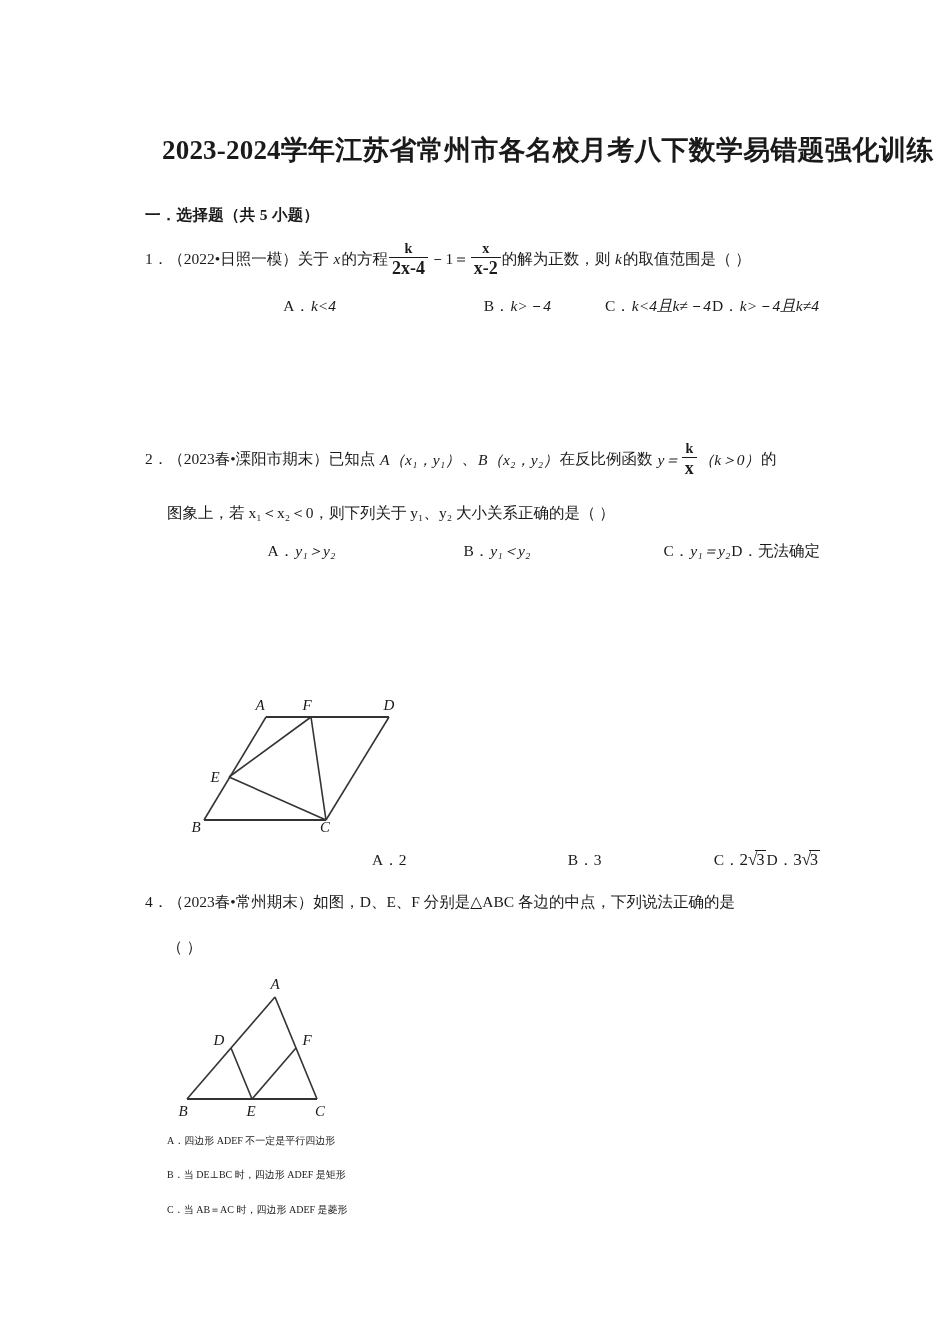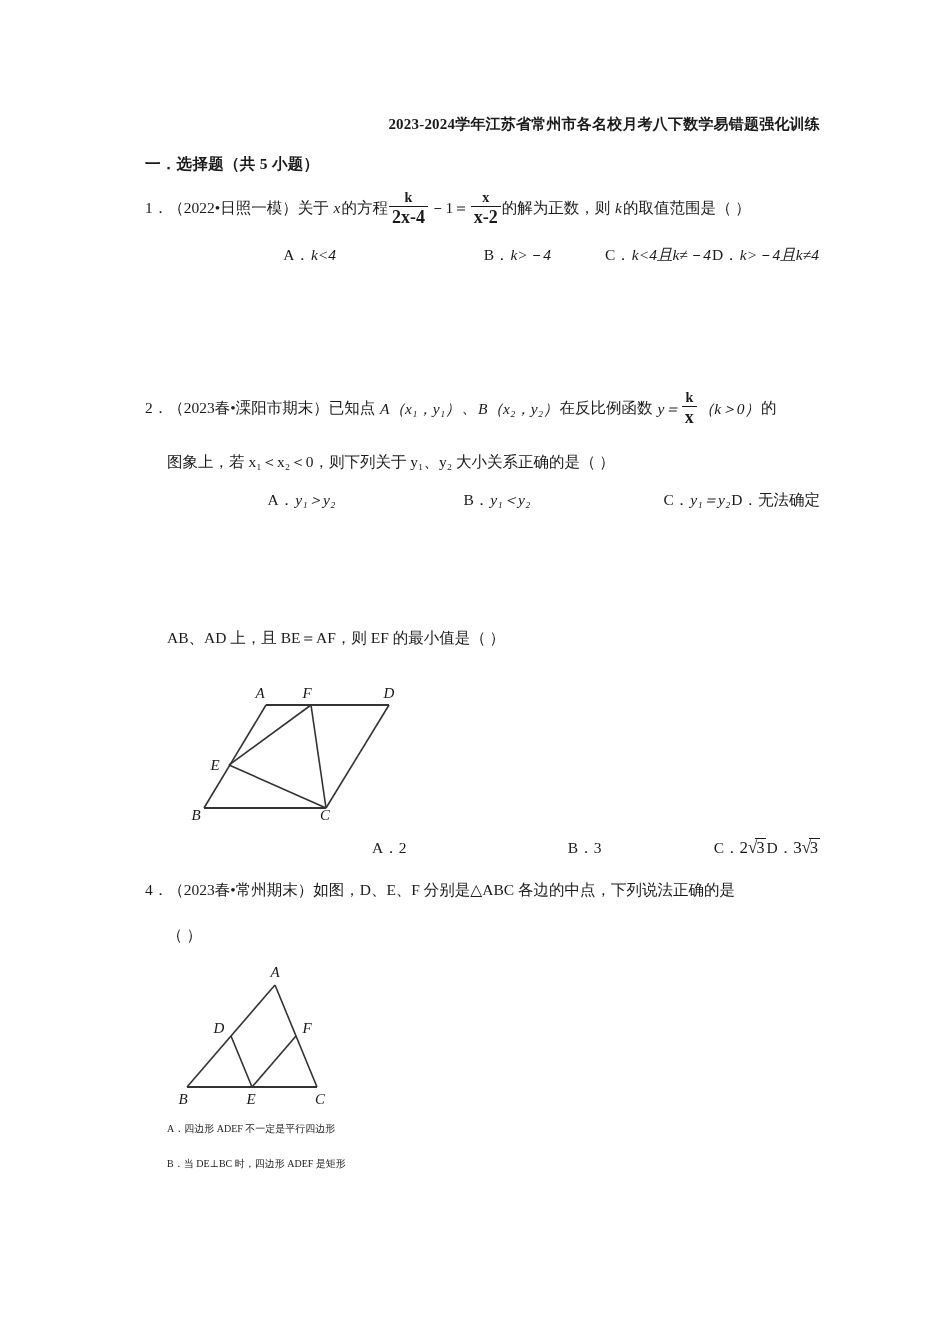--- a/index.html
+++ b/index.html
@@ -17,25 +17,25 @@
   }
   .page {
     position: relative;
     width: 950px;
     height: 1344px;
     box-sizing: border-box;
     padding: 0 130px 0 145px;
   }
   
   .doc-title {
-    margin: 0;
+    margin: 17px;
     padding-top: 115px;
-    font-size: 15px;
+    font-size: 27px;
     font-weight: bold;
-    text-align: right;
+    text-align: left;
     letter-spacing: 0.2px;
     white-space: nowrap;
   }
   
   .section-head {
     margin: 0;
     padding-top: 20px;
     font-size: 15.5px;
     font-weight: bold;
     letter-spacing: 0.3px;
@@ -179,21 +179,20 @@
     </div>
     <div class="q-line indent">图象上，若 x₁＜x₂＜0，则下列关于 y₁、y₂ 大小关系正确的是（    ）</div>
     <div class="options">
       <span class="opt" style="width:180px"><span class="opt-label">A．</span><span class="mi">y₁＞y₂</span></span><span class="opt" style="width:195px"><span class="opt-label">B．</span><span class="mi">y₁＜y₂</span></span><span class="opt" style="width:200px"><span class="opt-label">C．</span><span class="mi">y₁＝y₂</span></span><span class="opt"><span class="opt-label">D．</span><span>无法确定</span></span>
     </div>
   </div>
 
   <div class="spacer-2"></div>
 
   <div class="question">
-    <div class="q-line indent">AB、AD 上，且 BE＝AF，则 EF 的最小值是（    ）</div>
 
     <div class="figure">
       <svg width="260" height="160" viewBox="0 0 260 160">
 
         <line x1="101" y1="45" x2="224" y2="45" stroke="#333" stroke-width="2.2"></line>
         <line x1="39" y1="148" x2="161" y2="148" stroke="#333" stroke-width="2.2"></line>
         <line x1="101" y1="45" x2="39" y2="148" stroke="#333" stroke-width="1.6"></line>
         <line x1="224" y1="45" x2="161" y2="148" stroke="#333" stroke-width="1.6"></line>
 
         <line x1="64" y1="105" x2="146" y2="45" stroke="#333" stroke-width="1.6"></line>
@@ -235,16 +234,17 @@
         <text class="fig-label" x="142" y="76" text-anchor="middle">F</text>
         <text class="fig-label" x="18" y="147" text-anchor="middle">B</text>
         <text class="fig-label" x="86" y="147" text-anchor="middle">E</text>
         <text class="fig-label" x="155" y="147" text-anchor="middle">C</text>
       </svg>
     </div>
 
     <div class="opt-stack">
       <span class="opt-row"><span class="opt-label">A．</span><span>四边形 ADEF 不一定是平行四边形</span></span>
       <span class="opt-row"><span class="opt-label">B．</span><span>当 DE⊥BC 时，四边形 ADEF 是矩形</span></span>
+      <span class="opt-row"><span class="opt-label">C．</span><span>当 AB＝AC 时，四边形 ADEF 是菱形</span></span>
     </div>
   </div>
 
 </div>
 
 </body></html>

